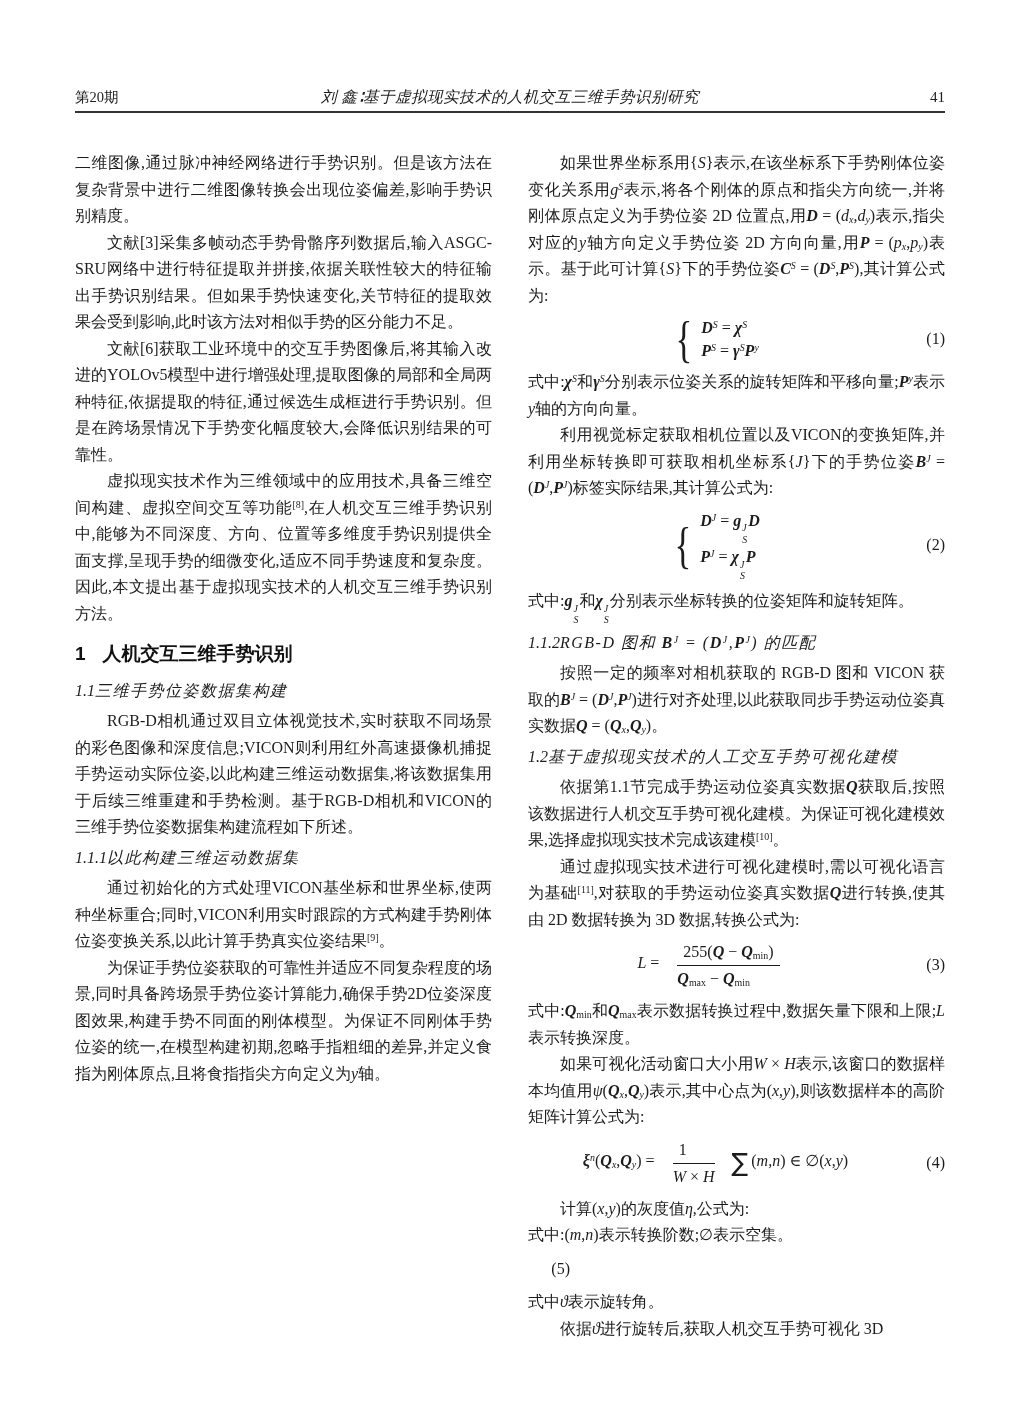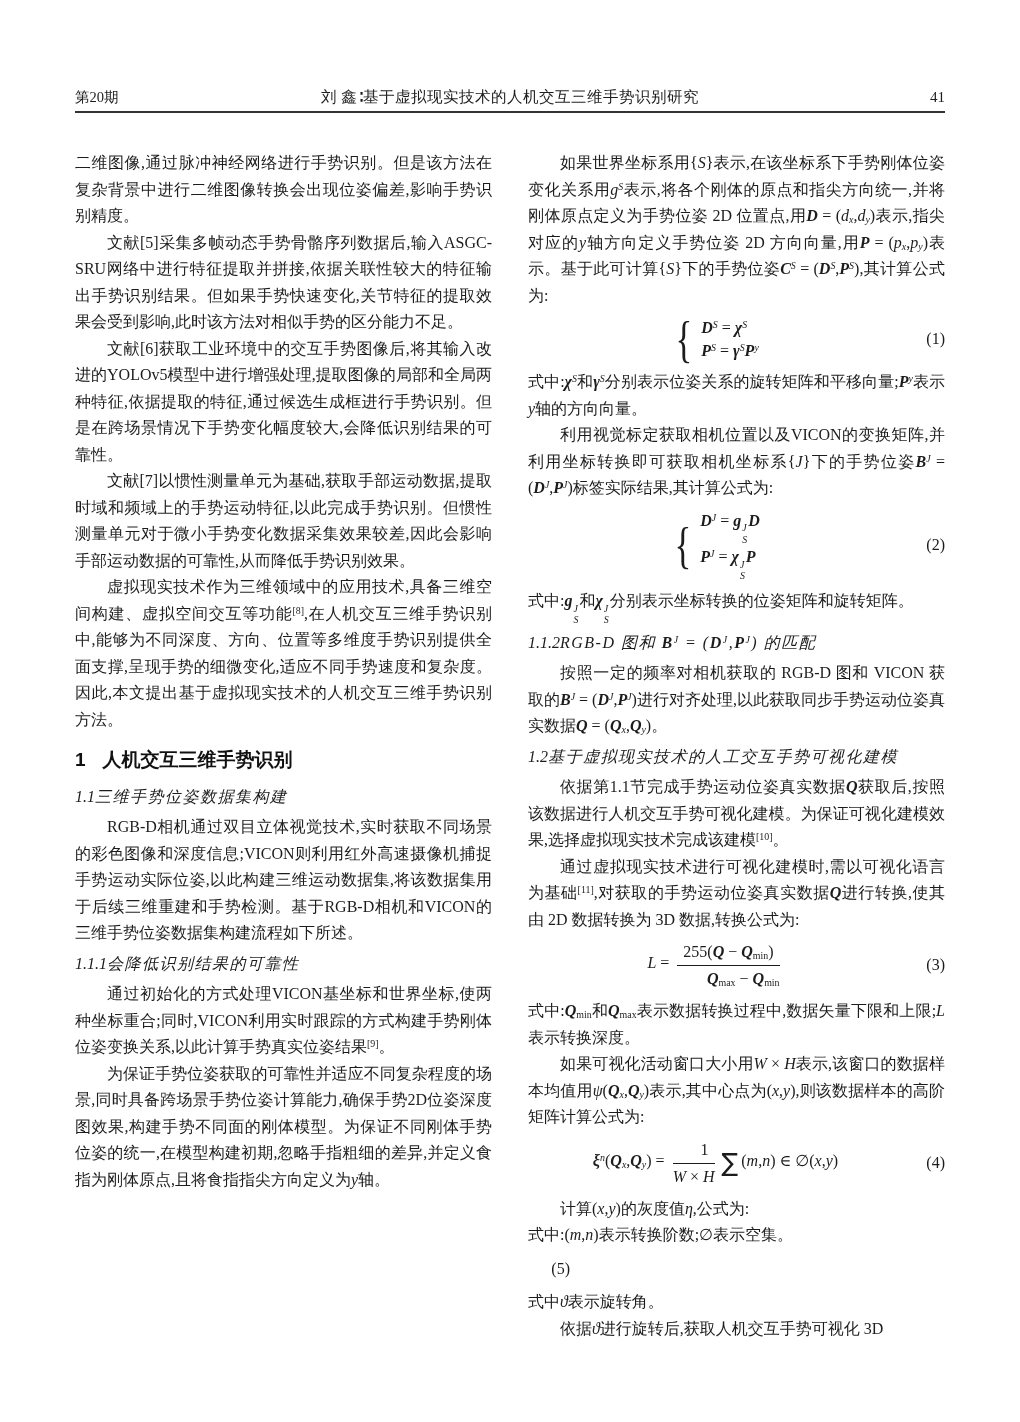--- a/index.html
+++ b/index.html
@@ -1,34 +1,34 @@
 <!DOCTYPE html>
 <html><head>
 <meta charset="utf-8">
 <style>
   html,body{margin:0;padding:0;background:#ffffff;}
   .page{position:relative;width:1020px;height:1422px;background:#fff;overflow:hidden;
         font-family:"Liberation Serif","DejaVu Serif",serif;font-size:16px;line-height:26.5px;color:#1c1c1c;}
   .header{position:absolute;left:75px;top:84px;width:870px;border-bottom:2px solid #333;
           display:flex;align-items:baseline;}
   .header .issue{width:130px;font-size:14.5px;}
-  .header .running{flex:1;text-align:center;font-size:15.5px;letter-spacing:0.5px;}
+  .header .running{flex:1;text-align:center;font-size:15.5px;letter-spacing:0.5px;font-style:italic;}
   .header .pageno{width:130px;text-align:right;font-size:15px;}
   .col{position:absolute;top:150px;width:417px;}
   .col-left{left:75px;}
   .col-right{left:528px;}
   .para{margin:0;text-indent:2em;text-align:justify;}
   .para.noindent{text-indent:0;}
   sup{font-size:0.62em;vertical-align:0.55em;line-height:0;}
   sub{font-size:0.62em;vertical-align:-0.25em;line-height:0;}
   .mi{font-style:italic;}
   .mv{font-style:italic;font-weight:bold;}
   .ss{display:inline-flex;flex-direction:column;align-items:flex-start;font-size:0.62em;
       line-height:1.15;vertical-align:-0.55em;margin:0 1px;}
-  .frac{display:inline-block;text-align:right;vertical-align:-1.0em;margin:0 4px;line-height:1.5;}
+  .frac{display:inline-block;text-align:left;vertical-align:-1.0em;margin:0 14px;line-height:1.5;}
   .fnum{display:block;border-bottom:1px solid currentColor;padding:0 6px 1px;}
   .fden{display:block;padding-top:1px;}
   .sum{font-size:1.55em;vertical-align:-0.2em;margin:0 3px;font-family:"DejaVu Sans",sans-serif;}
   .formula{display:flex;align-items:center;margin:7px 0;}
   .fbody{flex:1;display:flex;flex-direction:column;align-items:center;justify-content:center;gap:3px;}
   .cases{display:flex;align-items:center;}
   .brace{font-size:50px;font-weight:100;line-height:0.9;margin-right:5px;transform:scaleX(0.7);}
   .case-lines{display:flex;flex-direction:column;align-items:flex-start;}
   .fline{line-height:1.45;}
   .eqnum{width:42px;text-align:right;}
@@ -41,36 +41,35 @@
 <body>
 
 <div class="page">
   <div class="header">
     <span class="issue">第20期</span>
     <span class="running">刘  鑫∶基于虚拟现实技术的人机交互三维手势识别研究</span>
     <span class="pageno">41</span>
   </div>
   <div class="col col-left">
       <p class="para noindent">二维图像,通过脉冲神经网络进行手势识别。但是该方法在复杂背景中进行二维图像转换会出现位姿偏差,影响手势识别精度。</p>
-      <p class="para">文献[5]采集多帧动态手势骨骼序列数据后,输入ASGC-SRU网络中进行特征提取并拼接,依据关联性较大的特征输出手势识别结果。但如果手势快速变化,关节特征的提取效果会受到影响,此时该方法对相似手势的区分能力不足。</p>
+      <p class="para">文献[3]采集多帧动态手势骨骼序列数据后,输入ASGC-SRU网络中进行特征提取并拼接,依据关联性较大的特征输出手势识别结果。但如果手势快速变化,关节特征的提取效果会受到影响,此时该方法对相似手势的区分能力不足。</p>
       <p class="para">文献[6]获取工业环境中的交互手势图像后,将其输入改进的YOLOv5模型中进行增强处理,提取图像的局部和全局两种特征,依据提取的特征,通过候选生成框进行手势识别。但是在跨场景情况下手势变化幅度较大,会降低识别结果的可靠性。</p>
-      <p class="para">文献[7]以惯性测量单元为基础,获取手部运动数据,提取时域和频域上的手势运动特征,以此完成手势识别。但惯性测量单元对于微小手势变化数据采集效果较差,因此会影响手部运动数据的可靠性,从而降低手势识别效果。</p>
       <p class="para">虚拟现实技术作为三维领域中的应用技术,具备三维空间构建、虚拟空间交互等功能<sup>[8]</sup>,在人机交互三维手势识别中,能够为不同深度、方向、位置等多维度手势识别提供全面支撑,呈现手势的细微变化,适应不同手势速度和复杂度。因此,本文提出基于虚拟现实技术的人机交互三维手势识别方法。</p>
       <div class="h1">
         <span class="h-num">1</span>
         <span class="h-title">人机交互三维手势识别</span>
       </div>
       <div class="kai-h h2">
         <span class="kh-num">1.1</span>
         <span class="kh-title">三维手势位姿数据集构建</span>
       </div>
       <p class="para">RGB-D相机通过双目立体视觉技术,实时获取不同场景的彩色图像和深度信息;VICON则利用红外高速摄像机捕捉手势运动实际位姿,以此构建三维运动数据集,将该数据集用于后续三维重建和手势检测。基于RGB-D相机和VICON的三维手势位姿数据集构建流程如下所述。</p>
       <div class="kai-h h3">
         <span class="kh-num">1.1.1</span>
-        <span class="kh-title">会降低识别结果的可靠性</span>
+        <span class="kh-title">以此构建三维运动数据集</span>
       </div>
       <p class="para">通过初始化的方式处理VICON基坐标和世界坐标,使两种坐标重合;同时,VICON利用实时跟踪的方式构建手势刚体位姿变换关系,以此计算手势真实位姿结果<sup>[9]</sup>。</p>
       <p class="para">为保证手势位姿获取的可靠性并适应不同复杂程度的场景,同时具备跨场景手势位姿计算能力,确保手势2D位姿深度图效果,构建手势不同面的刚体模型。为保证不同刚体手势位姿的统一,在模型构建初期,忽略手指粗细的差异,并定义食指为刚体原点,且将食指指尖方向定义为<span class="mi">y</span>轴。</p>
     </div>
   <div class="col col-right">
       <p class="para">如果世界坐标系用{<span class="mi">S</span>}表示,在该坐标系下手势刚体位姿变化关系用<span class="mi">g</span><sup><span class="mi">S</span></sup>表示,将各个刚体的原点和指尖方向统一,并将刚体原点定义为手势位姿 2D 位置点,用<span class="mv">D</span> = (<span class="mi">d</span><sub><span class="mi">x</span></sub>,<span class="mi">d</span><sub><span class="mi">y</span></sub>)表示,指尖对应的<span class="mi">y</span>轴方向定义手势位姿 2D 方向向量,用<span class="mv">P</span> = (<span class="mi">p</span><sub><span class="mi">x</span></sub>,<span class="mi">p</span><sub><span class="mi">y</span></sub>)表示。基于此可计算{<span class="mi">S</span>}下的手势位姿<span class="mv">C</span><sup><span class="mi">S</span></sup> = (<span class="mv">D</span><sup><span class="mi">S</span></sup>,<span class="mv">P</span><sup><span class="mi">S</span></sup>),其计算公式为:</p>
       <div class="formula">
         <div class="fbody">
           <div class="cases">
             <span class="brace">{</span>

